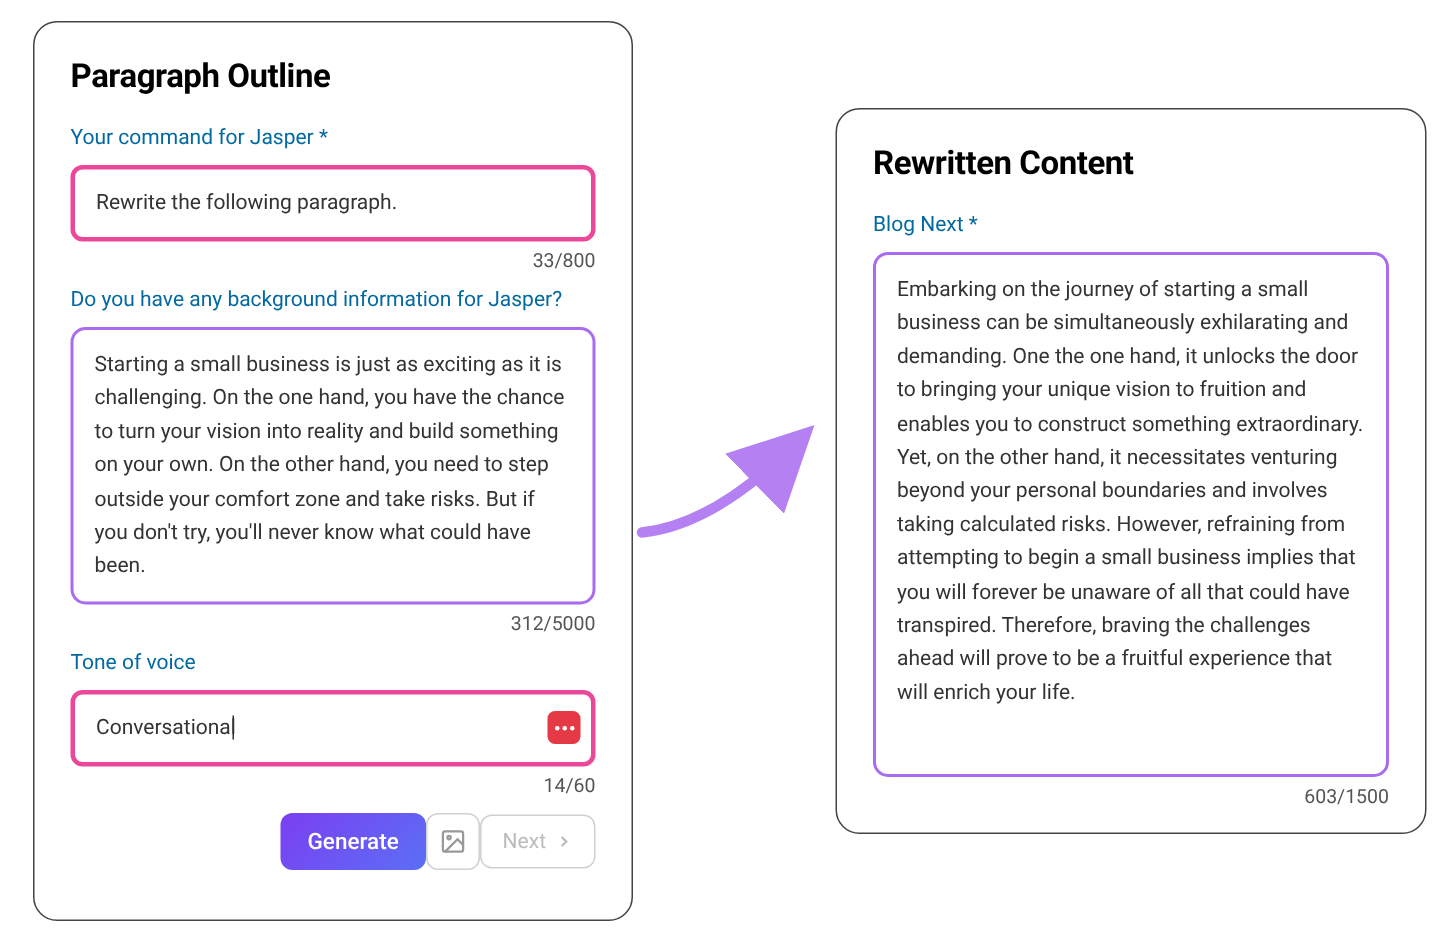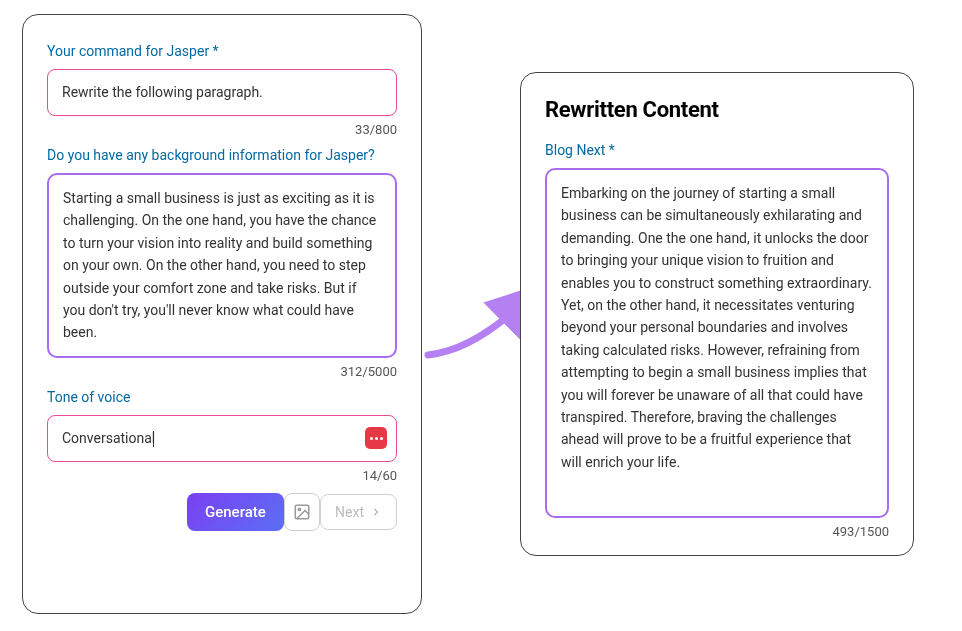--- a/index.html
+++ b/index.html
@@ -21,41 +21,41 @@
       border-radius: 16px;
       padding: 24px;
     }
     .card-left {
       left: 22px;
       top: 14px;
       width: 400px;
       height: 600px;
     }
     .card-right {
-      left: 520px;
+      left: 557px;
       top: 72px;
       width: 394px;
       height: 484px;
     }
     .card-title {
       font-size: 22px;
       font-weight: 700;
       color: #000;
       margin-bottom: 20px;
       letter-spacing: -0.3px;
     }
     .field-label {
       font-size: 14px;
       color: #0369a1;
       margin-bottom: 10px;
       margin-top: 4px;
     }
     .input-box {
       width: 100%;
-      border: 1px solid #ec4899;
+      border: 3px solid #ec4899;
       border-radius: 8px;
       padding: 12px 14px;
       font-size: 14px;
       color: #333;
       font-family: inherit;
       line-height: 1.5;
       min-height: 44px;
       background: #fff;
     }
     .input-box.highlighted {
@@ -161,20 +161,21 @@
       border-right: 1px solid #333;
       height: 16px;
       vertical-align: middle;
       margin-left: -2px;
     }
   </style>
 </head>
 <body>
 
 <div class="card card-left">
+  <h2 class="card-title">Paragraph Outline</h2>
 
   <div class="field-label">Your command for Jasper *</div>
   <div class="input-box">Rewrite the following paragraph.</div>
   <div class="counter">33/800</div>
 
   <div class="field-label">Do you have any background information for Jasper?</div>
   <div class="input-box textarea highlighted">Starting a small business is just as exciting as it is challenging. On the one hand, you have the chance to turn your vision into reality and build something on your own. On the other hand, you need to step outside your comfort zone and take risks. But if you don't try, you'll never know what could have been.</div>
   <div class="counter">312/5000</div>
 
   <div class="field-label">Tone of voice</div>
@@ -217,14 +218,14 @@
     </marker>
   </defs>
   <path d="M 8 85 Q 55 80, 108 28" stroke="#b580f2" stroke-width="7" fill="none" marker-end="url(#arrowhead)" stroke-linecap="round"></path>
 </svg>
 
 <div class="card card-right">
   <h2 class="card-title">Rewritten Content</h2>
 
   <div class="field-label">Blog Next *</div>
   <div class="input-box textarea textarea-right highlighted">Embarking on the journey of starting a small business can be simultaneously exhilarating and demanding. One the one hand, it unlocks the door to bringing your unique vision to fruition and enables you to construct something extraordinary. Yet, on the other hand, it necessitates venturing beyond your personal boundaries and involves taking calculated risks. However, refraining from attempting to begin a small business implies that you will forever be unaware of all that could have transpired. Therefore, braving the challenges ahead will prove to be a fruitful experience that will enrich your life.</div>
-  <div class="counter">493/1500</div>
+  <div class="counter">603/1500</div>
 </div>
 
 </body></html>

